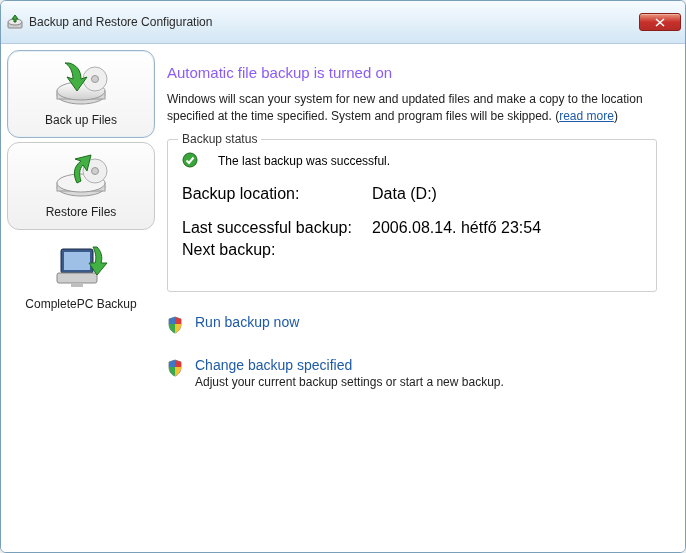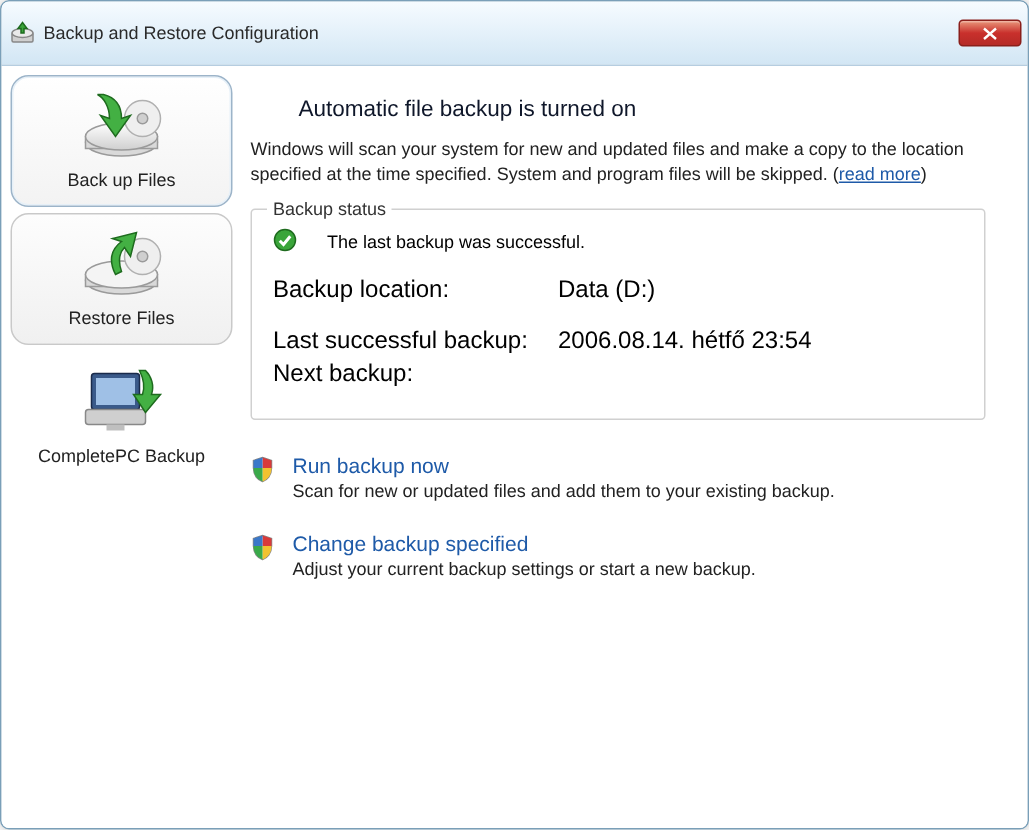--- a/index.html
+++ b/index.html
@@ -78,38 +78,37 @@
     margin-bottom:4px;
   }
   .sidebar-item .label { font-size: 12px; color: #222; }
   
   .main {
     flex: 1;
     padding: 14px 22px 10px 8px;
     overflow: hidden;
   }
   .h1 {
-    color: #0f172a;
+    color: #8b5cf6;
     font-size: 15px;
     font-weight: normal;
     margin-bottom: 10px;
-    margin-left: 32px;
   }
   .desc {
     color: #222;
     font-size: 12px;
     line-height: 1.4;
     margin-bottom: 14px;
   }
   .link { color: #1e5aa8; text-decoration: underline; cursor: pointer; }
   
   .groupbox {
     border: 1px solid #d0d0d0;
     border-radius: 3px;
-    padding: 12px 14px 16px;
+    padding: 12px 14px 28px;
     margin-bottom: 22px;
     position: relative;
   }
   .groupbox .legend {
     position: absolute;
     top: -8px; left: 10px;
     background: #fff;
     padding: 0 4px;
     font-size: 12px;
     color: #333;
@@ -263,21 +262,20 @@
         <svg width="16" height="18" viewBox="0 0 16 18">
           <path d="M8 1 L14 3 V8 C14 13 11 16 8 17 C5 16 2 13 2 8 V3 Z" fill="#f0f0f0" stroke="#888"></path>
           <path d="M8 1 L14 3 V8 L8 8 Z" fill="#d93a3a"></path>
           <path d="M8 8 L14 8 C14 13 11 16 8 17 Z" fill="#f2c230"></path>
           <path d="M2 3 L8 1 V8 L2 8 Z" fill="#3a78c9"></path>
           <path d="M2 8 L8 8 V17 C5 16 2 13 2 8 Z" fill="#3aa94a"></path>
         </svg>
       </span>
       <div class="texts">
         <div class="title">Run backup now</div>
-        <div class="sub">Scan for new or updated files and add them to your existing backup.</div>
       </div>
     </div>
 
     <div class="action">
       <span class="icon">
         <svg width="16" height="18" viewBox="0 0 16 18">
           <path d="M8 1 L14 3 V8 C14 13 11 16 8 17 C5 16 2 13 2 8 V3 Z" fill="#f0f0f0" stroke="#888"></path>
           <path d="M8 1 L14 3 V8 L8 8 Z" fill="#d93a3a"></path>
           <path d="M8 8 L14 8 C14 13 11 16 8 17 Z" fill="#f2c230"></path>
           <path d="M2 3 L8 1 V8 L2 8 Z" fill="#3a78c9"></path>

